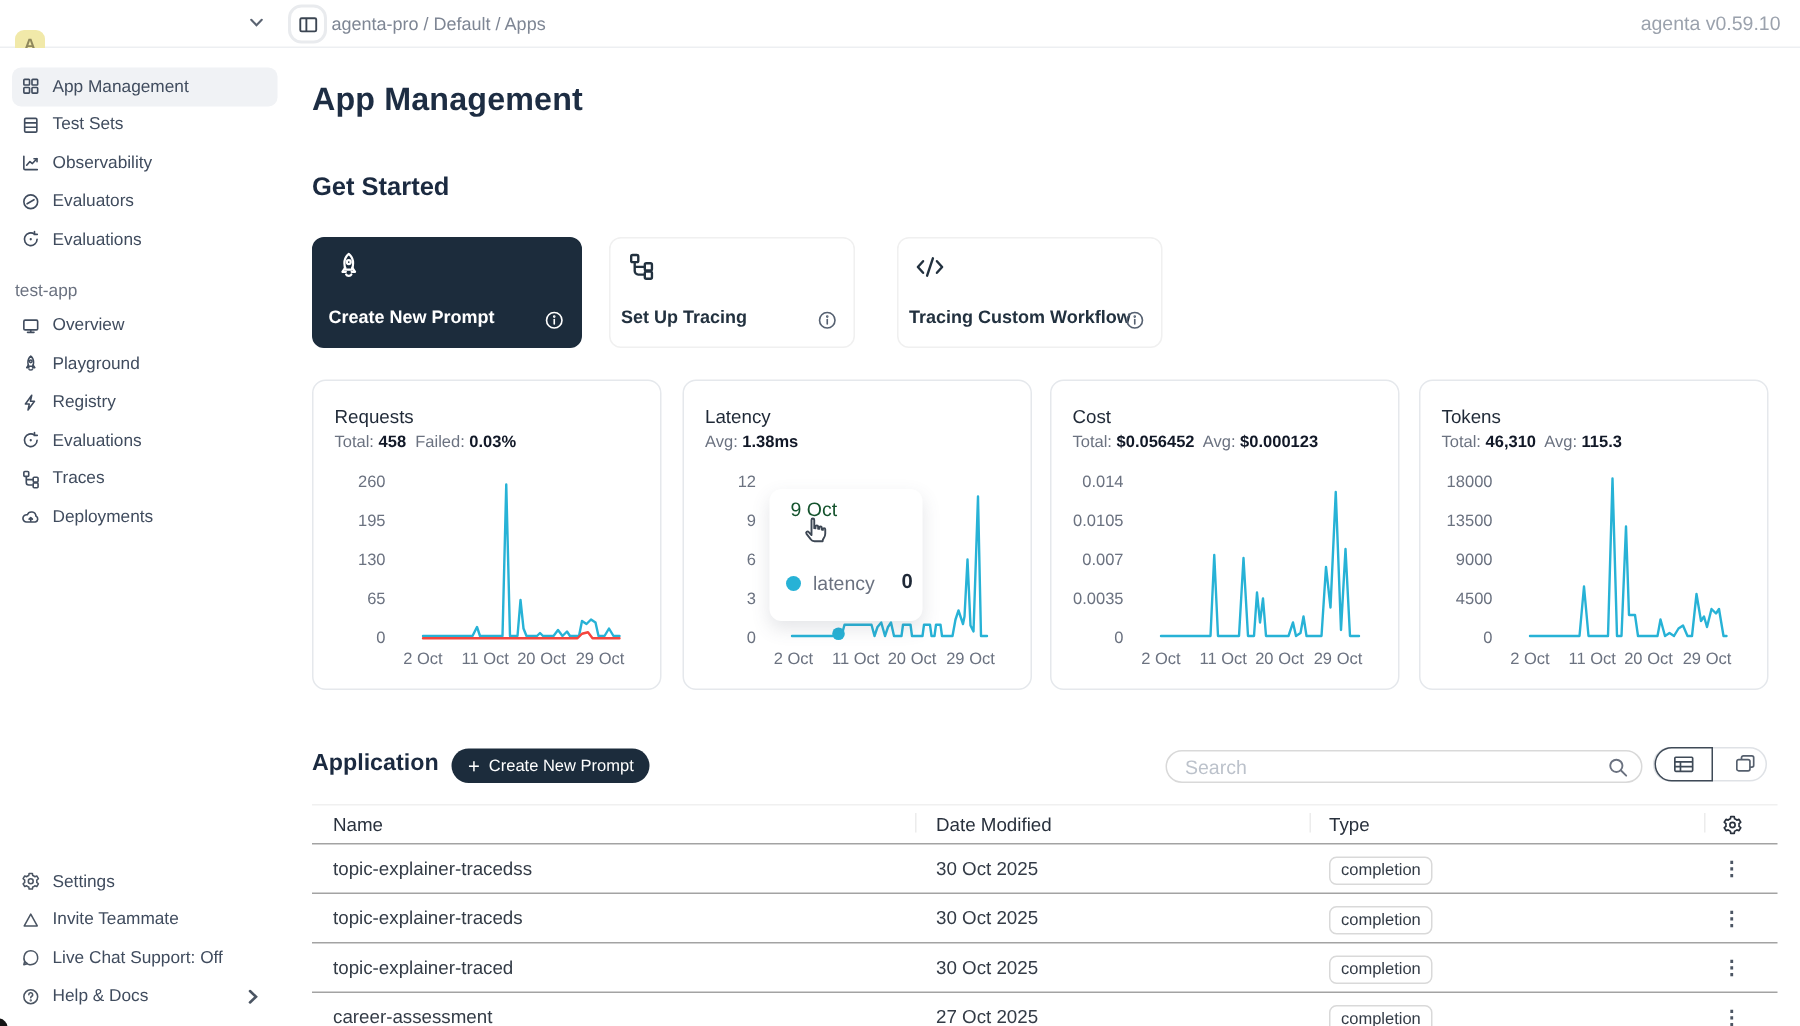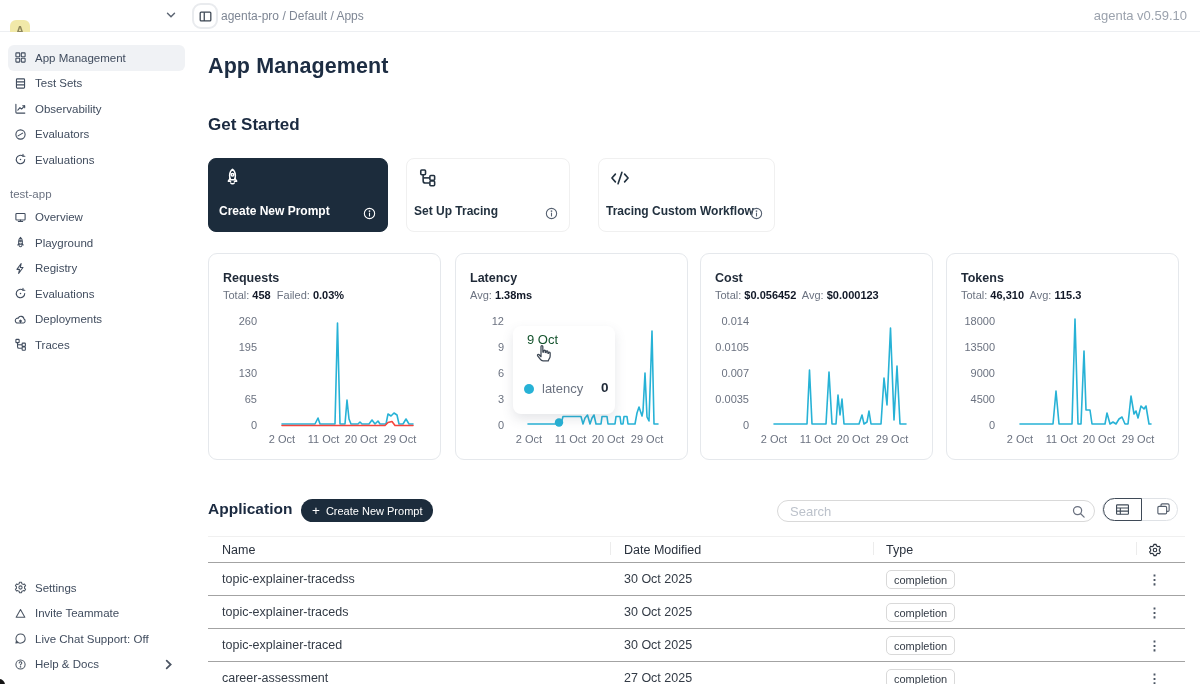--- a/index.html
+++ b/index.html
@@ -35,21 +35,21 @@
 
 .gs { position:absolute; top:126px; height:74px; border-radius:8px; background:#fff;
   border:1px solid #f0f0f0; }
 .gs .ttl { position:absolute; left:10px; bottom:13px; font-size:12px; font-weight:700; color:#22313f; white-space:nowrap; }
 .gs .inf { position:absolute; right:11px; bottom:11px; }
 .gs.dark { background:#1c2c3c; border-color:#1c2c3c; }
 .gs.dark .ttl { color:#fff; }
 
 .sc { position:absolute; top:221px; width:233px; height:207px; border:1px solid #e5e8ec;
   border-radius:9px; background:#fff; }
-.sc .t { position:absolute; left:14px; top:16.5px; font-size:12.5px; font-weight:700; color:#1f2937; }
+.sc .t { position:absolute; left:14px; top:16.5px; font-size:12.5px; font-weight:400; color:#1f2937; }
 .sc .s { position:absolute; left:14px; top:35px; font-size:11px; color:#6b7280; }
 .sc .s b { color:#111827; }
 .sc svg.ch { position:absolute; left:0; top:54px; }
 
 #apph { position:absolute; left:0; top:468px; }
 .btn-dark { position:absolute; left:93px; top:467px; height:23px; padding:0 11px;
   background:#1c2c3c; color:#fff; border-radius:11.5px; font-size:11px;
   display:flex; align-items:center; white-space:nowrap; }
 #search { position:absolute; left:569px; top:468px; width:318px; height:22px;
   border:1px solid #d9d9d9; border-radius:11px; background:#fff; }
@@ -135,31 +135,31 @@
           <path d="M9.8 18.6c.6 1.4 3.8 1.4 4.4 0" opacity=".9"></path>
         </svg>Playground</div>
     <div class="mi"><svg width="15" height="15" viewBox="0 0 24 24" fill="none" stroke="#404c5e" stroke-width="1.9" stroke-linejoin="round">
           <path d="M13.2 2.8 5.4 13.6h4.8L8.6 21l8-10.8h-5z"></path>
         </svg>Registry</div>
     <div class="mi"><svg width="15" height="15" viewBox="0 0 24 24" fill="none" stroke="#404c5e" stroke-width="2" stroke-linecap="round">
           <path d="M19.8 12a7.8 7.8 0 1 1-3.2-6.3"></path>
           <path d="M16.6 2.6v3.4h3.4"></path>
           <circle cx="12" cy="12" r="1.4" fill="#404c5e" stroke="none"></circle>
         </svg>Evaluations</div>
-    <div class="mi"><svg width="15" height="15" viewBox="0 0 24 24" fill="none" stroke="#404c5e" stroke-width="2" stroke-linecap="round" stroke-linejoin="round">
-          <path d="M7 18.5a4.5 4.5 0 1 1 .8-8.9 5.5 5.5 0 0 1 10.6 1.6A3.9 3.9 0 0 1 17.5 18.5z"></path>
-          <path d="M12 17.5v-4.2M10 15l2-2 2 2"></path>
-        </svg>Deployments</div>
     <div class="mi"><svg width="15" height="15" viewBox="0 0 24 24" fill="none" stroke="#404c5e" stroke-width="2" stroke-linejoin="round">
           <rect x="3.5" y="2.5" width="6" height="6" rx="1.2"></rect>
           <path d="M6.5 8.5V16a3 3 0 0 0 3 3h5" fill="none"></path>
           <path d="M6.5 12.5H15" fill="none"></path>
           <rect x="15" y="9.5" width="6" height="6" rx="1.2"></rect>
           <rect x="15" y="16.5" width="6" height="6" rx="1.2"></rect>
         </svg>Traces</div>
+    <div class="mi"><svg width="15" height="15" viewBox="0 0 24 24" fill="none" stroke="#404c5e" stroke-width="2" stroke-linecap="round" stroke-linejoin="round">
+          <path d="M7 18.5a4.5 4.5 0 1 1 .8-8.9 5.5 5.5 0 0 1 10.6 1.6A3.9 3.9 0 0 1 17.5 18.5z"></path>
+          <path d="M12 17.5v-4.2M10 15l2-2 2 2"></path>
+        </svg>Deployments</div>
     <div id="sidebot">
       <div class="mi"><svg width="13" height="13" viewBox="0 0 24 24" fill="none" stroke="#4b5563" stroke-width="1.9" stroke-linejoin="round">
             <circle cx="12" cy="12" r="3"></circle>
             <path d="M19.4 13.5a7.8 7.8 0 0 0 0-3l2-1.6-2-3.4-2.4.9a7.8 7.8 0 0 0-2.6-1.5L14 2.4h-4l-.4 2.5a7.8 7.8 0 0 0-2.6 1.5l-2.4-.9-2 3.4 2 1.6a7.8 7.8 0 0 0 0 3l-2 1.6 2 3.4 2.4-.9a7.8 7.8 0 0 0 2.6 1.5l.4 2.5h4l.4-2.5a7.8 7.8 0 0 0 2.6-1.5l2.4.9 2-3.4z"></path>
           </svg>Settings</div>
       <div class="mi"><svg width="15" height="15" viewBox="0 0 24 24" fill="none" stroke="#4b5563" stroke-width="1.9" stroke-linejoin="round">
             <path d="M12 4.5 20 19H4z"></path>
           </svg>Invite Teammate</div>
       <div class="mi"><svg width="15" height="15" viewBox="0 0 24 24" fill="none" stroke="#4b5563" stroke-width="1.9" stroke-linecap="round" stroke-linejoin="round">
             <path d="M12 3.5a8.5 8.5 0 1 1-7.4 12.6L3.5 20.5l4.5-1.1A8.5 8.5 0 0 1 12 3.5z"></path>

